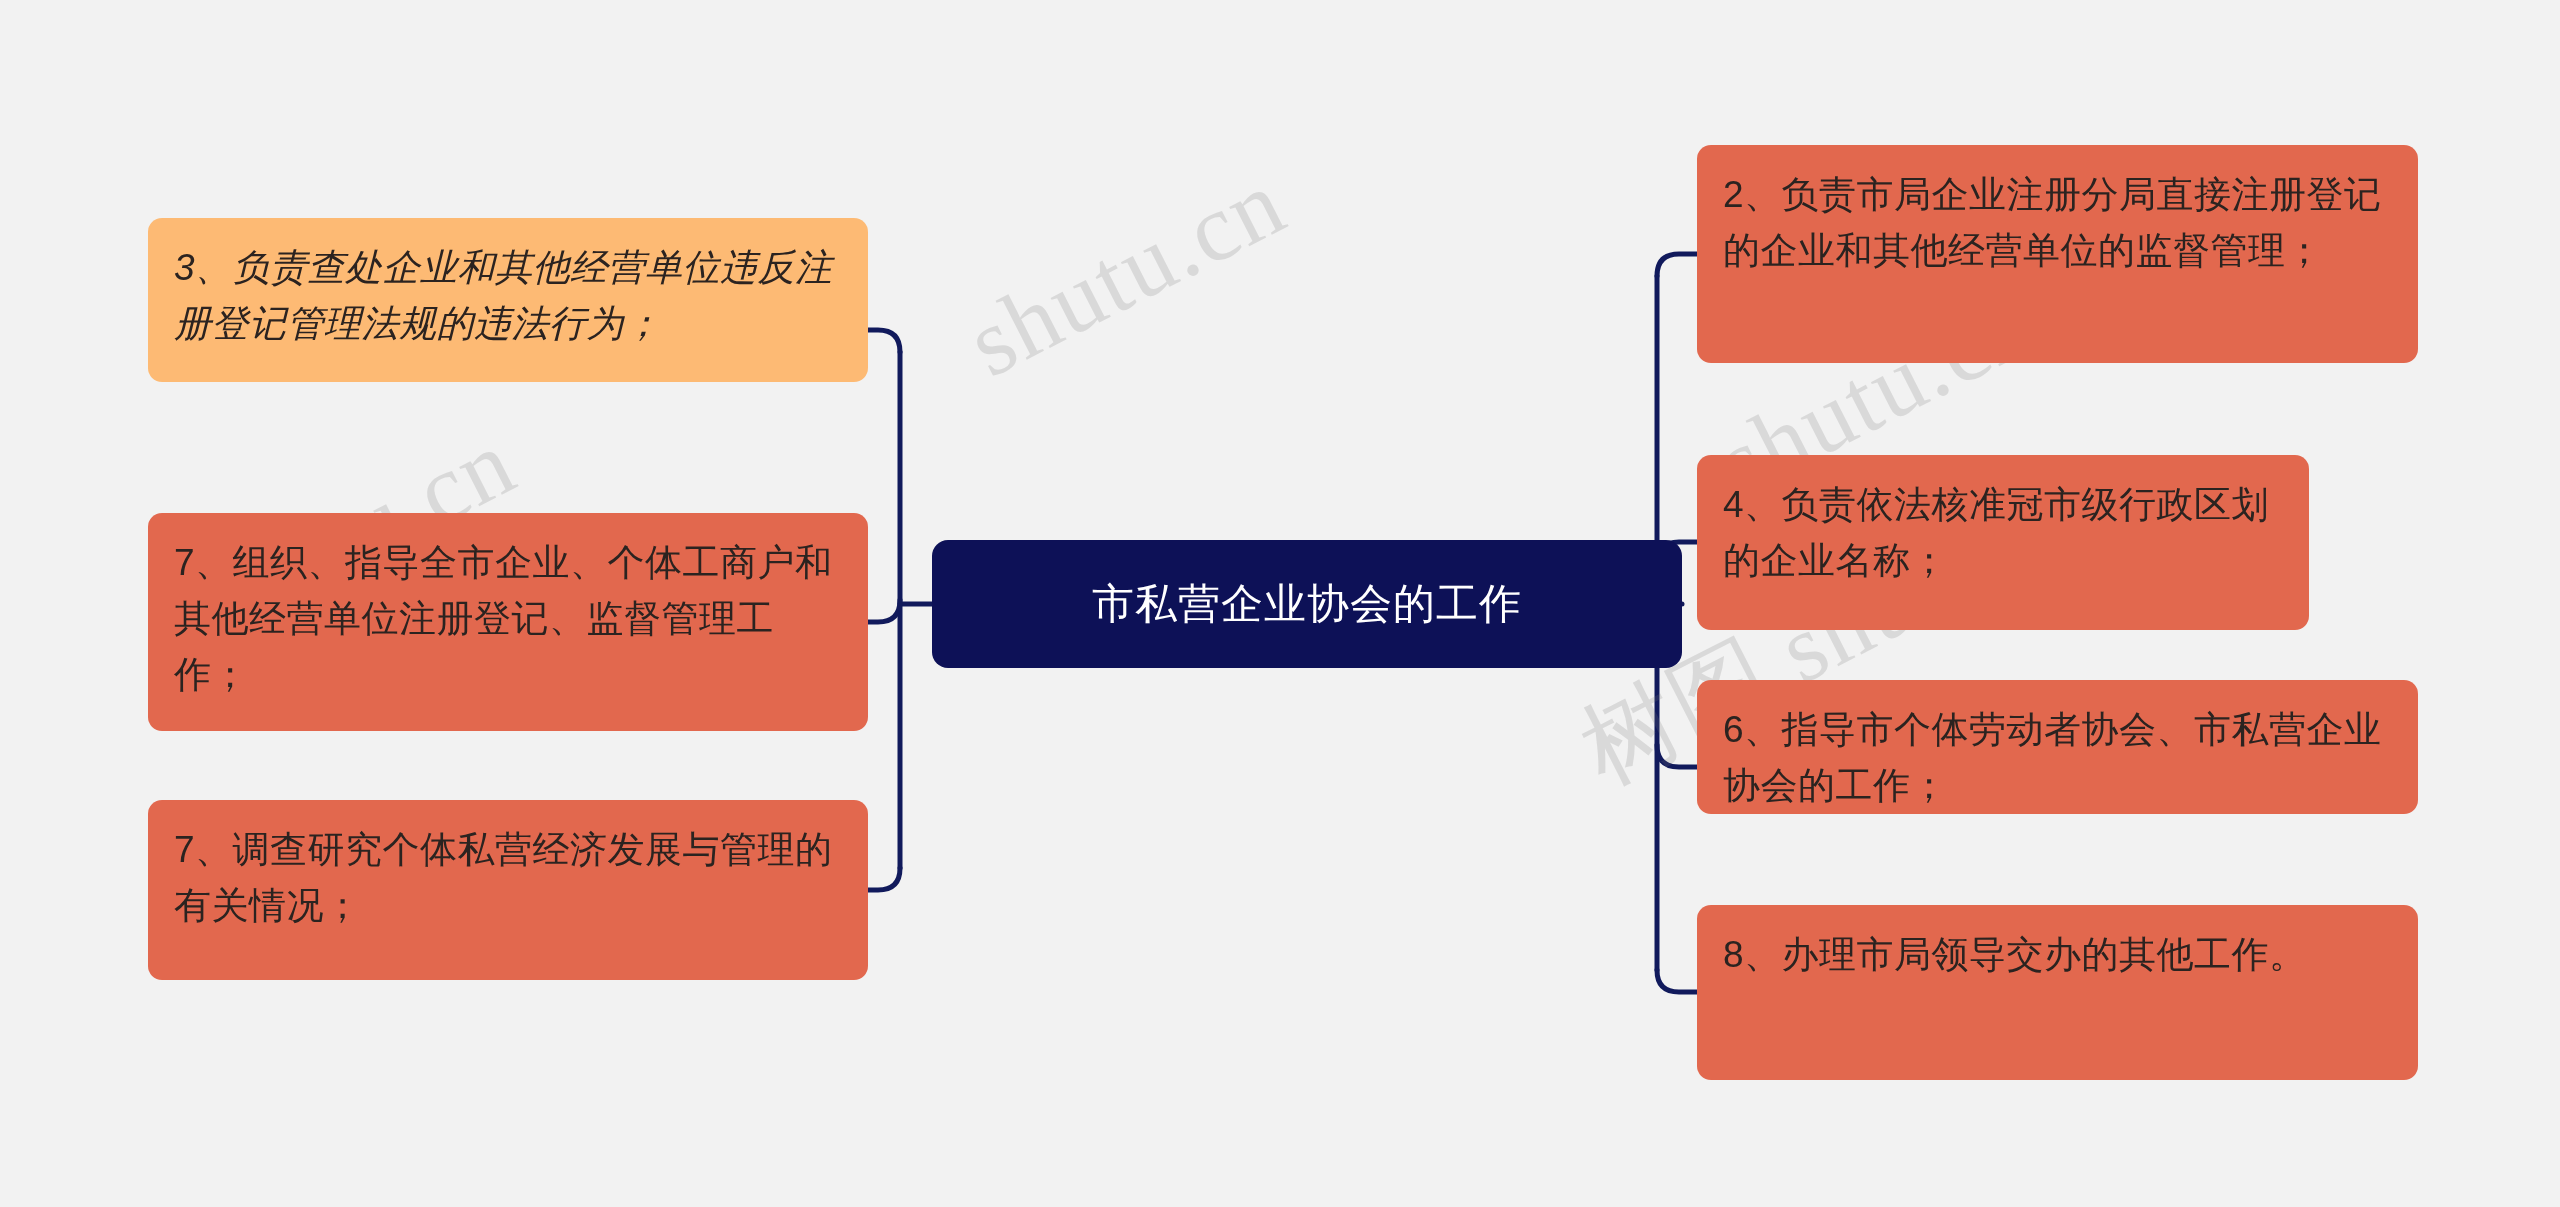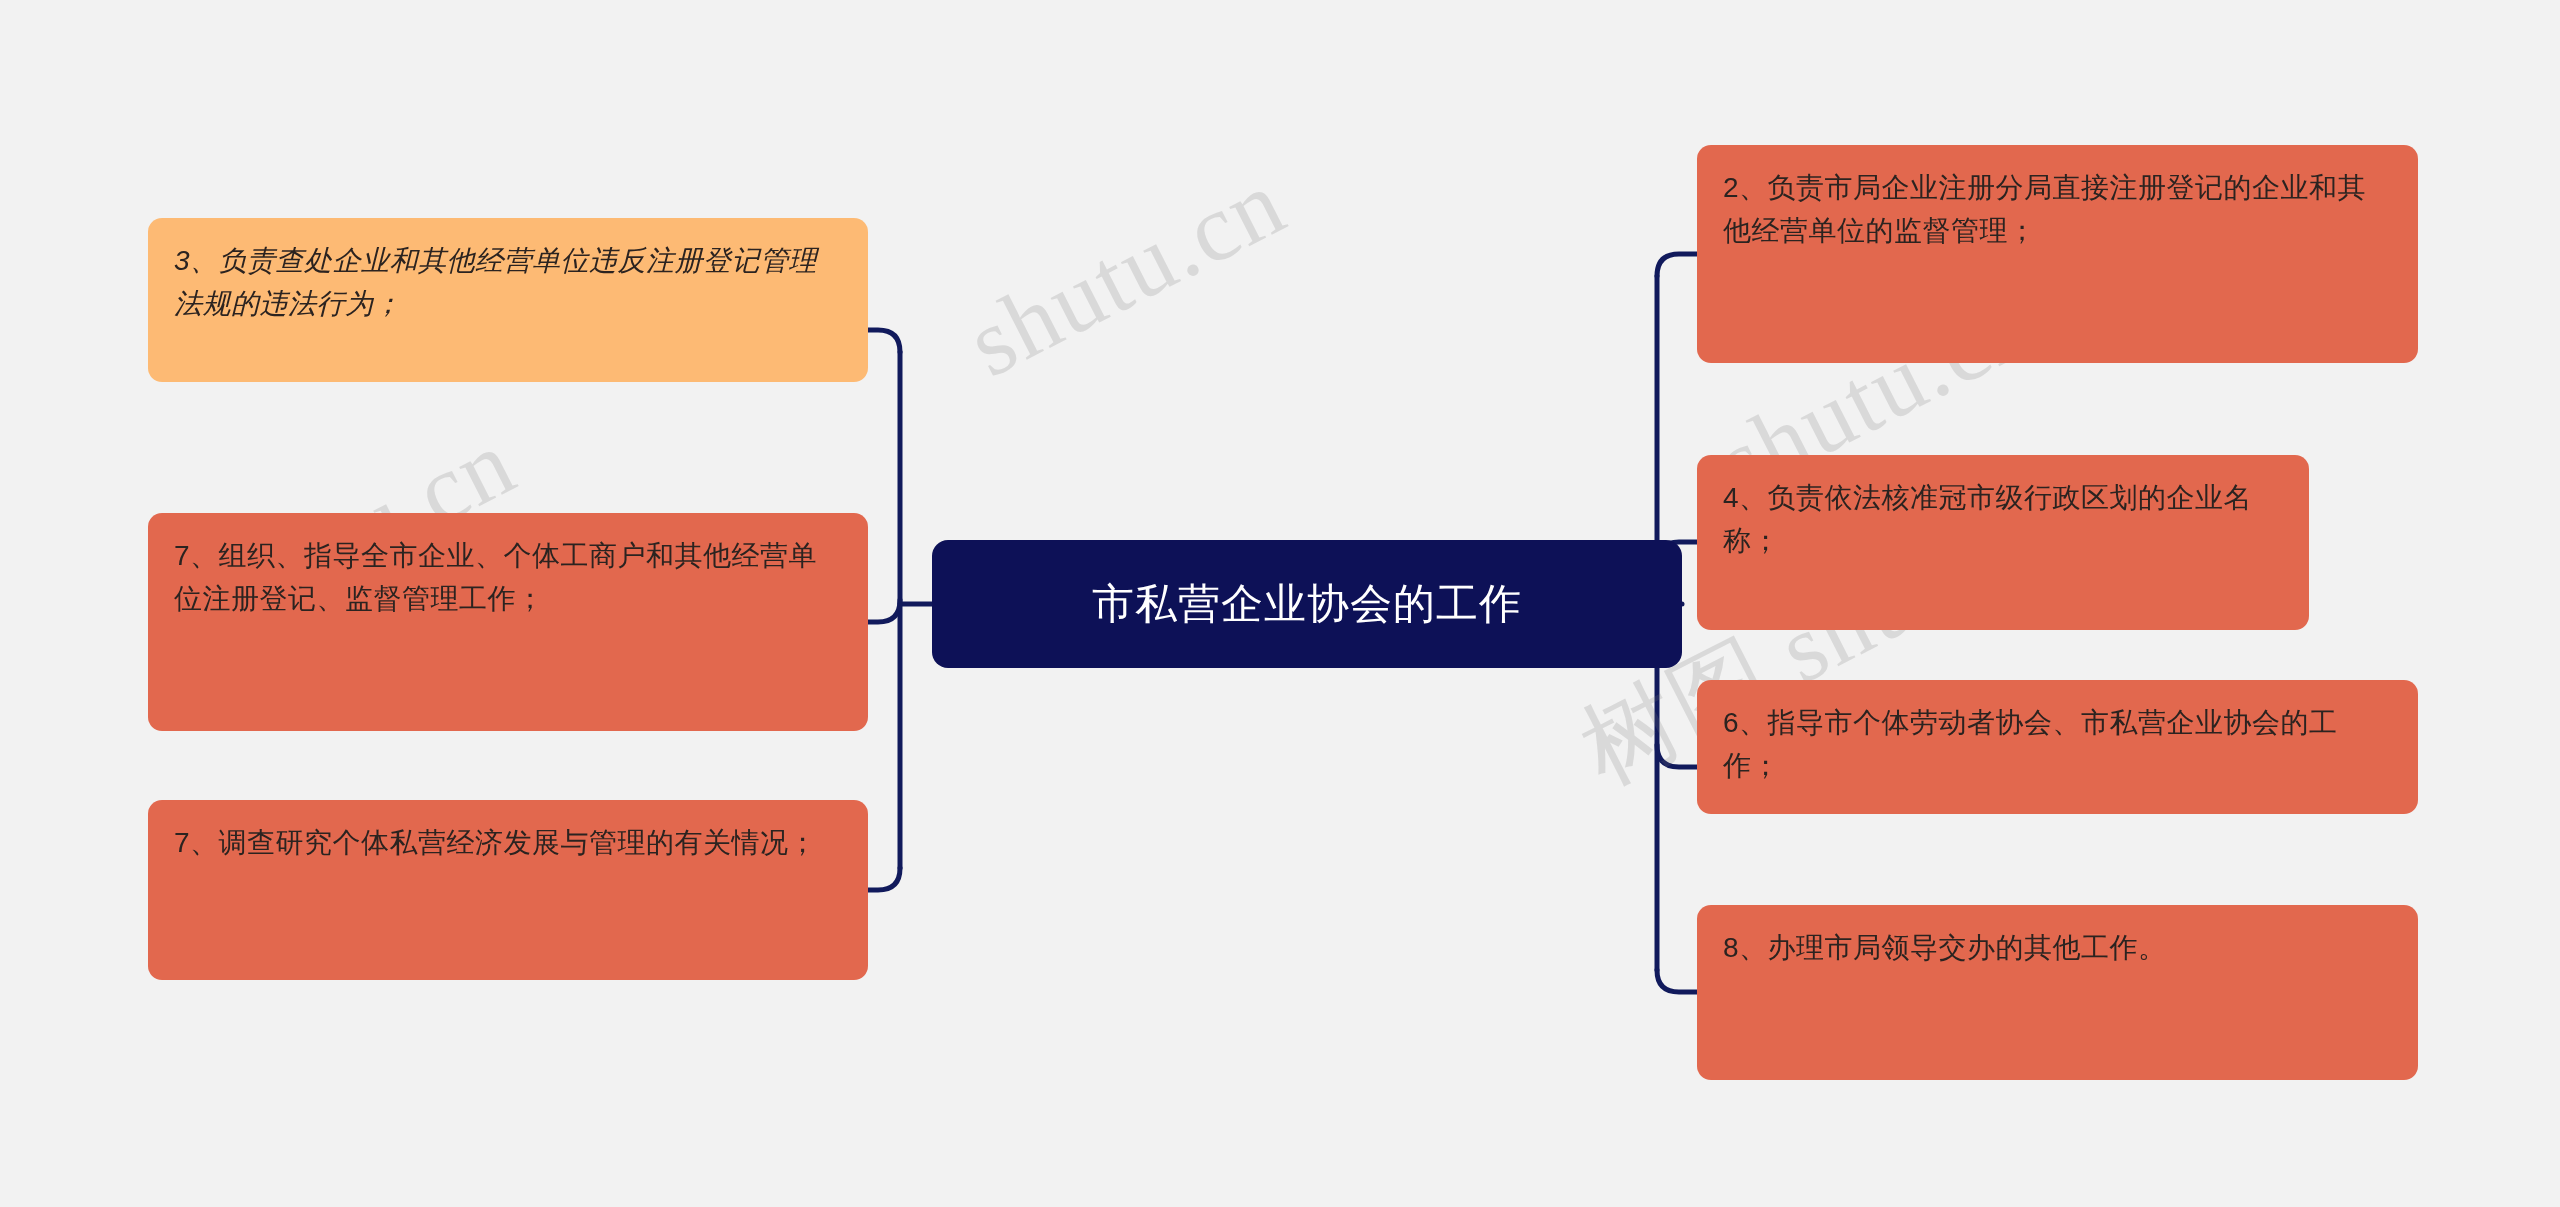--- a/index.html
+++ b/index.html
@@ -53,21 +53,21 @@
 
   
   .leaf {
     position: absolute;
     box-sizing: border-box;
     background: #e2684e;
     border-radius: 14px;
     z-index: 8;
     padding: 22px 26px 22px 26px;
     color: #2b2320;
-    font-size: 28px;
+    font-size: 37px;
     line-height: 1.52;
     letter-spacing: 0.5px;
     font-weight: 400;
     overflow: hidden;
   }
 
   .center-node {
     position: absolute;
     box-sizing: border-box;
     background: #0d1157;

